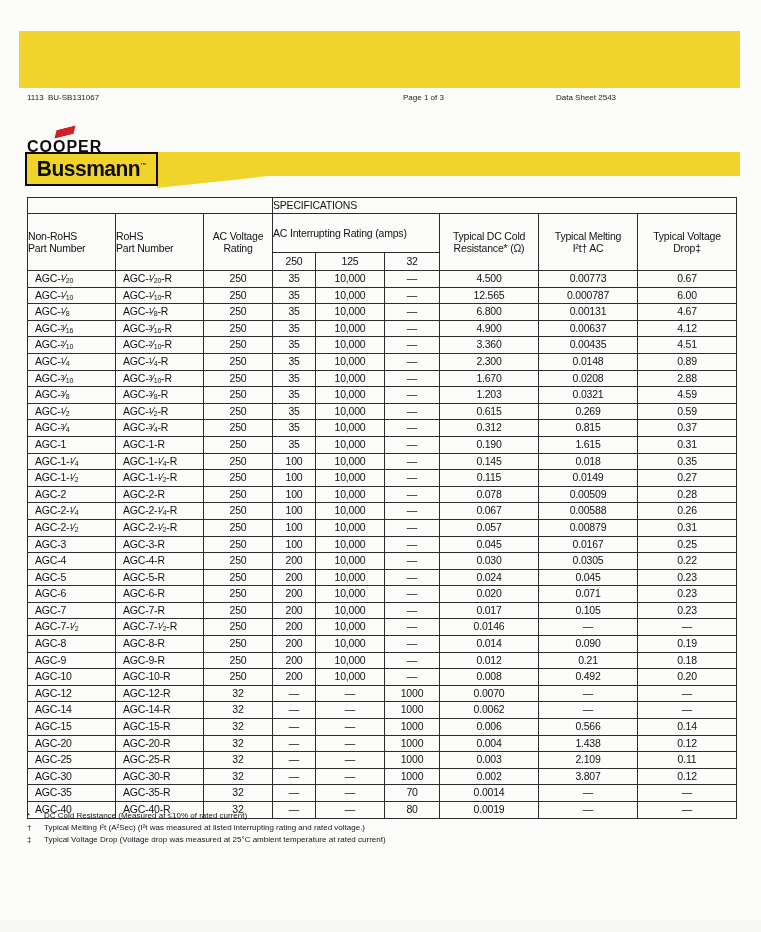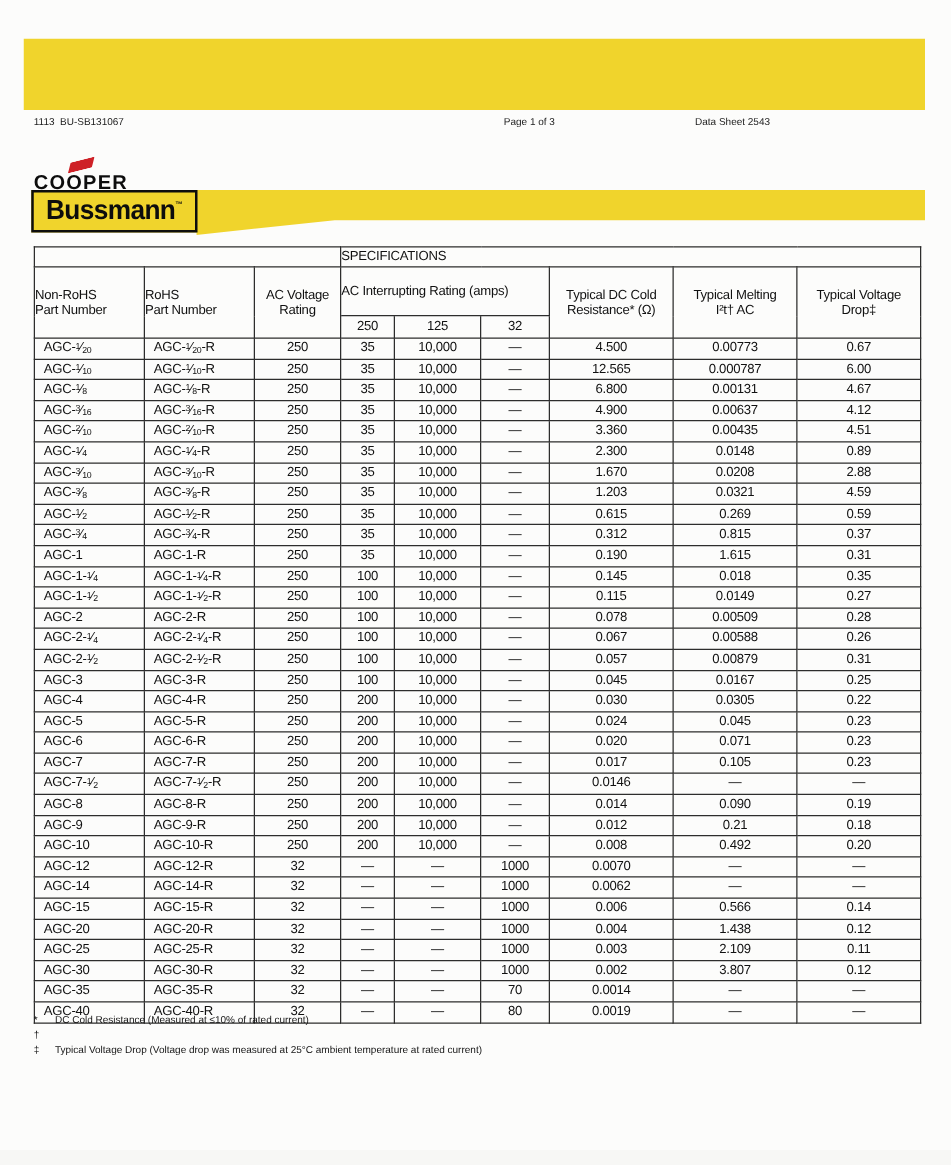--- a/index.html
+++ b/index.html
@@ -483,20 +483,21 @@
       </tbody>
   </table>
 
   <div class="footnotes" id="footnotes">
       <div class="fn-line">
         <span class="fn-marker">*</span>
         <span>DC Cold Resistance (Measured at ≤10% of rated current)</span>
       </div>
       <div class="fn-line">
         <span class="fn-marker">†</span>
+        <span>Typical Melting I²t (A²Sec) (I²t was measured at listed interrupting rating and rated voltage.)</span>
       </div>
       <div class="fn-line">
         <span class="fn-marker">‡</span>
         <span>Typical Voltage Drop (Voltage drop was measured at 25°C ambient temperature at rated current)</span>
       </div>
     </div>
 
 </div>
 
 </body></html>

